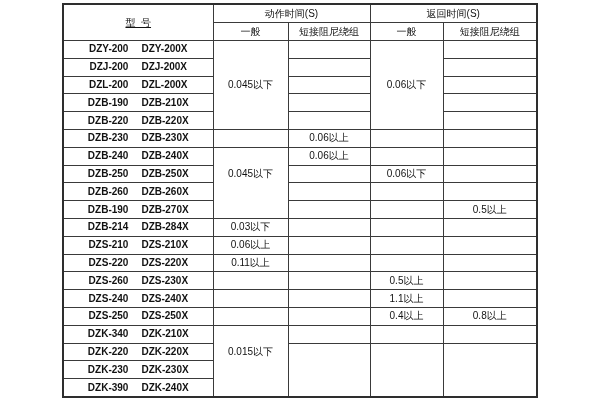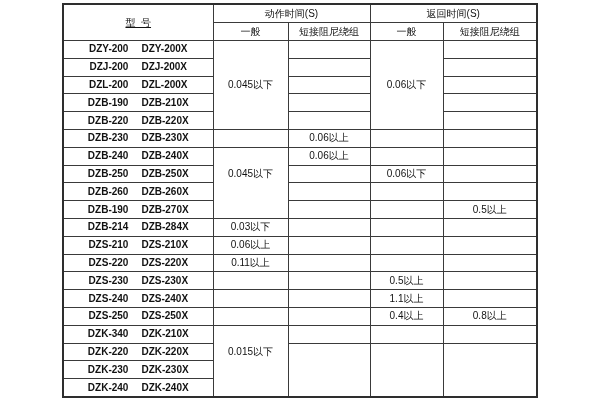--- a/index.html
+++ b/index.html
@@ -133,21 +133,21 @@
       <td></td>
     </tr>
     <tr>
       <td class="model"><span class="mname">DZS-220</span><span class="gap"></span><span class="mname">DZS-220X</span></td>
       <td>0.11以上</td>
       <td></td>
       <td></td>
       <td></td>
     </tr>
     <tr>
-      <td class="model"><span class="mname">DZS-230</span><span class="gap"></span><span class="mname">DZS-230X</span></td>
+      <td class="model"><span class="mname">DZS-260</span><span class="gap"></span><span class="mname">DZS-230X</span></td>
       <td></td>
       <td></td>
       <td>0.5以上</td>
       <td></td>
     </tr>
     <tr>
       <td class="model"><span class="mname">DZS-240</span><span class="gap"></span><span class="mname">DZS-240X</span></td>
       <td></td>
       <td></td>
       <td>1.1以上</td>
@@ -170,17 +170,17 @@
     <tr>
       <td class="model"><span class="mname">DZK-220</span><span class="gap"></span><span class="mname">DZK-220X</span></td>
       <td rowspan="3"></td>
       <td rowspan="3"></td>
       <td rowspan="3"></td>
     </tr>
     <tr>
       <td class="model"><span class="mname">DZK-230</span><span class="gap"></span><span class="mname">DZK-230X</span></td>
     </tr>
     <tr>
-      <td class="model"><span class="mname">DZK-240</span><span class="gap"></span><span class="mname">DZK-240X</span></td>
+      <td class="model"><span class="mname">DZK-390</span><span class="gap"></span><span class="mname">DZK-240X</span></td>
     </tr>
   </tbody>
 </table>
 </div>
 
 </body></html>

